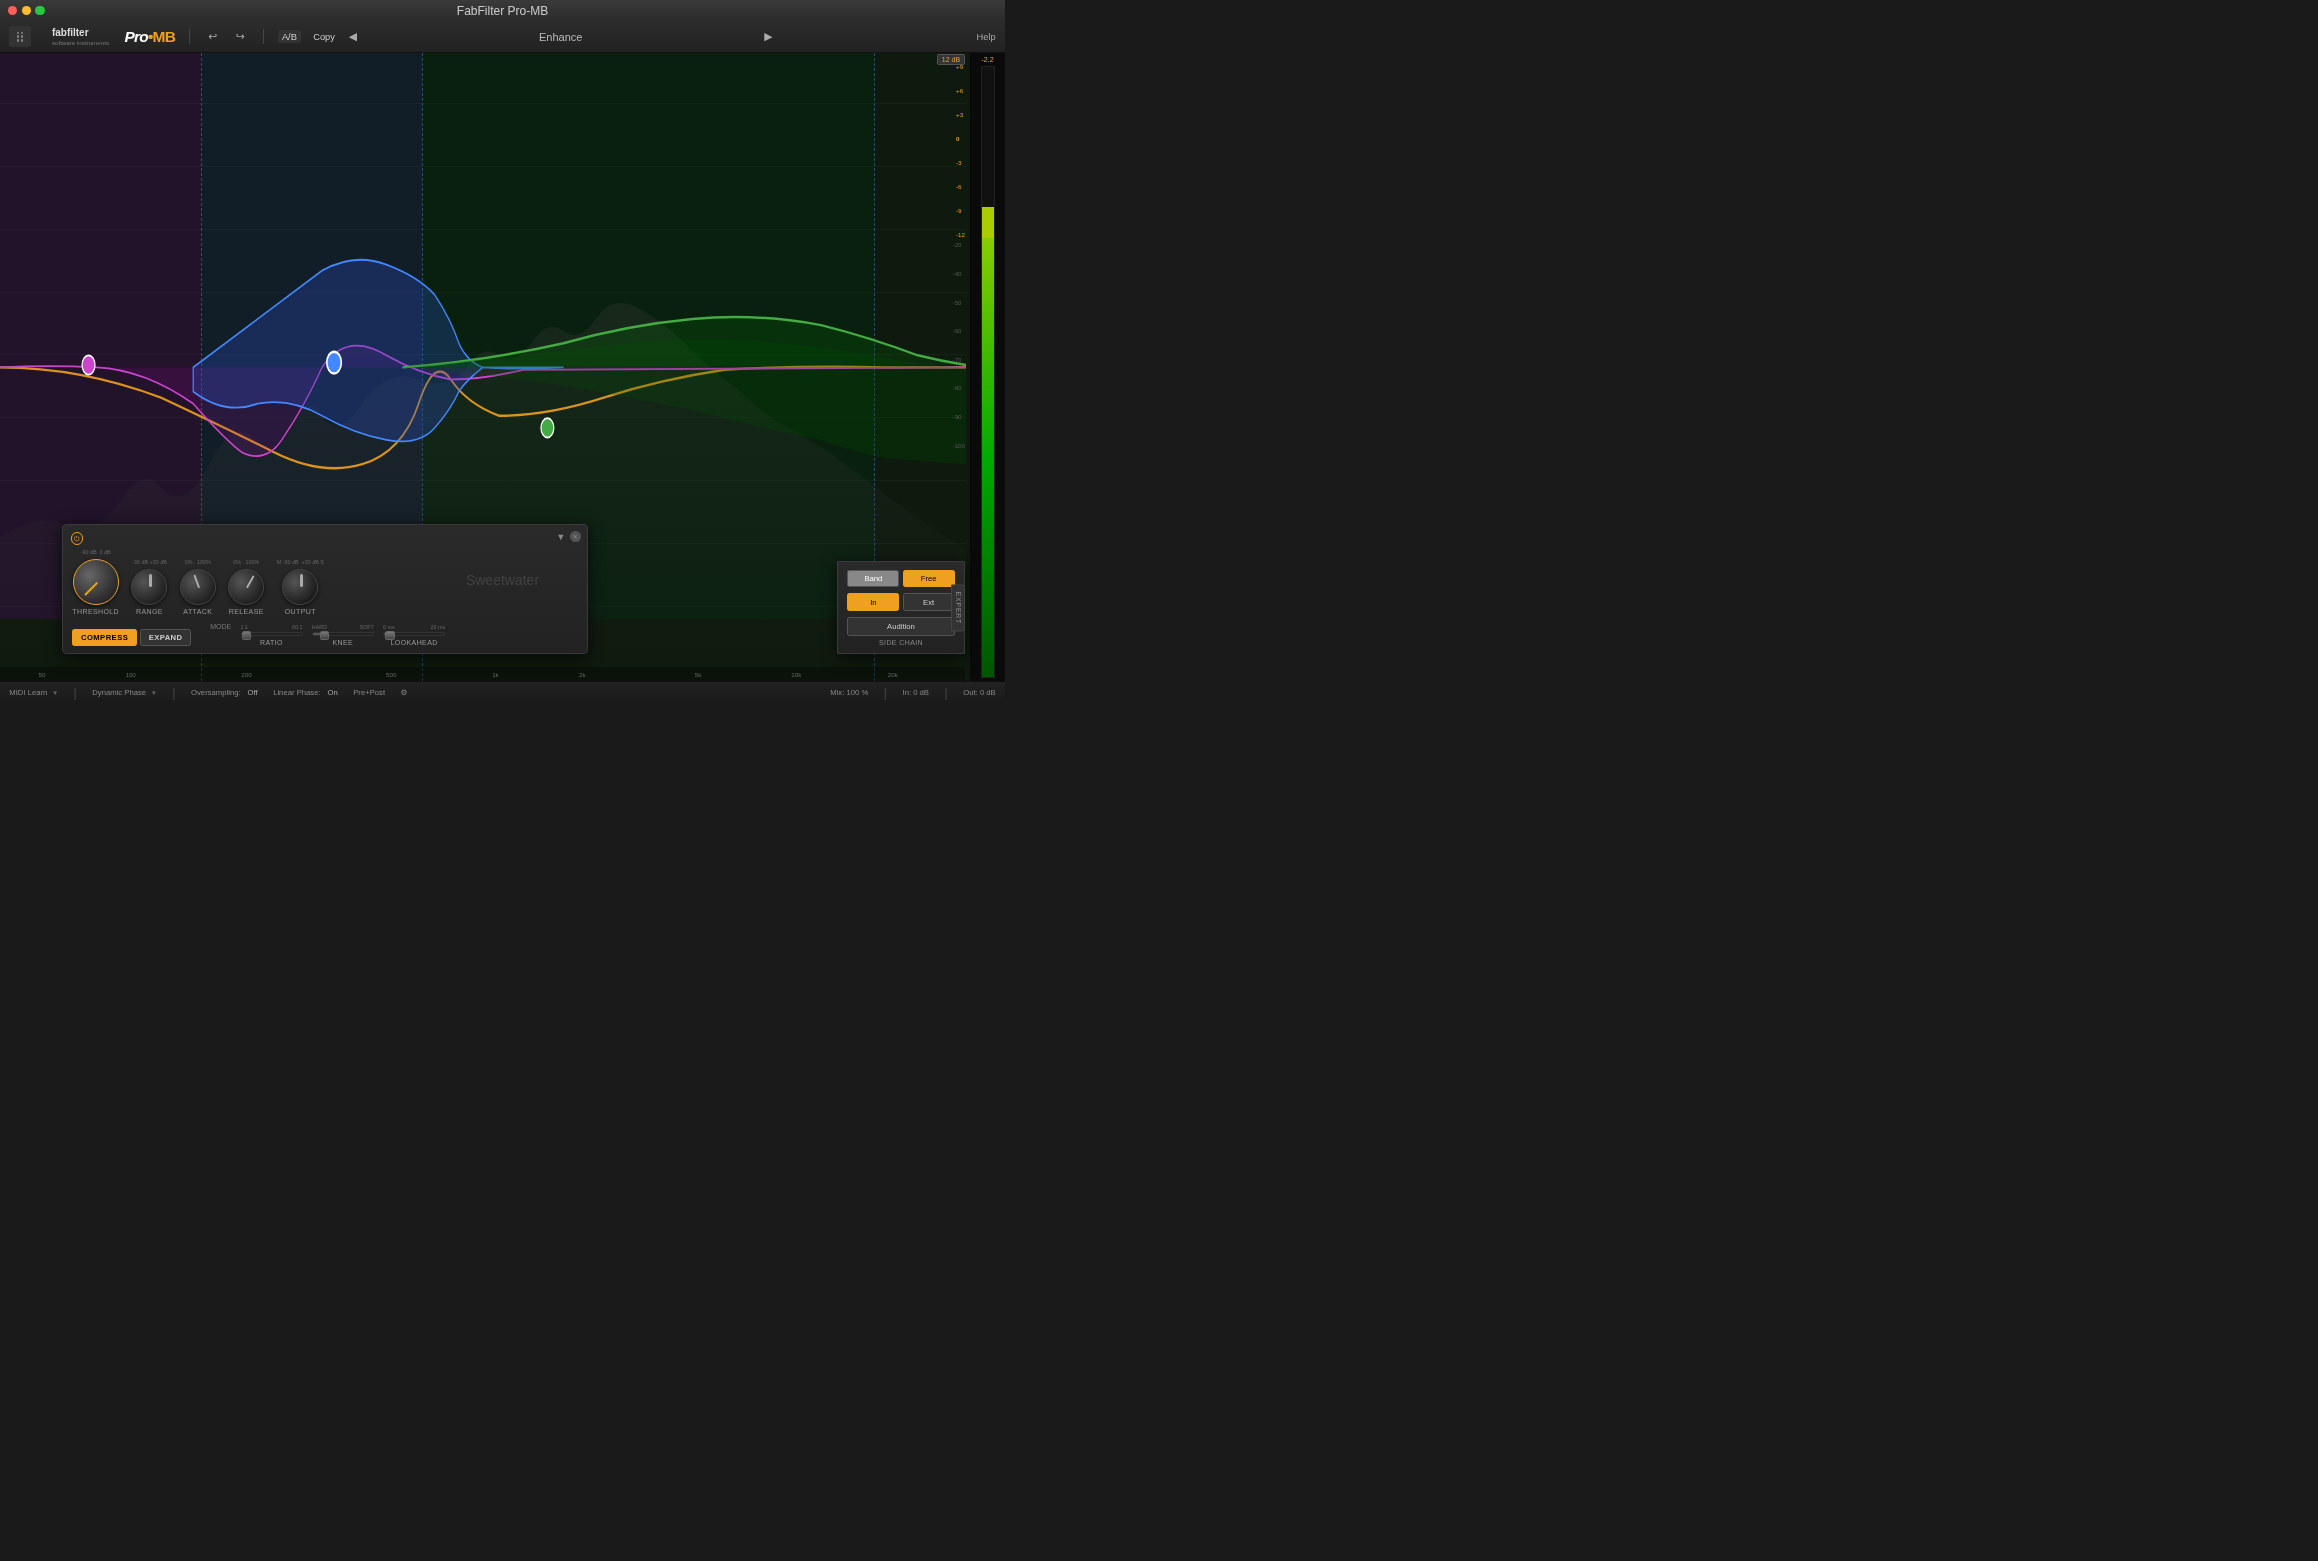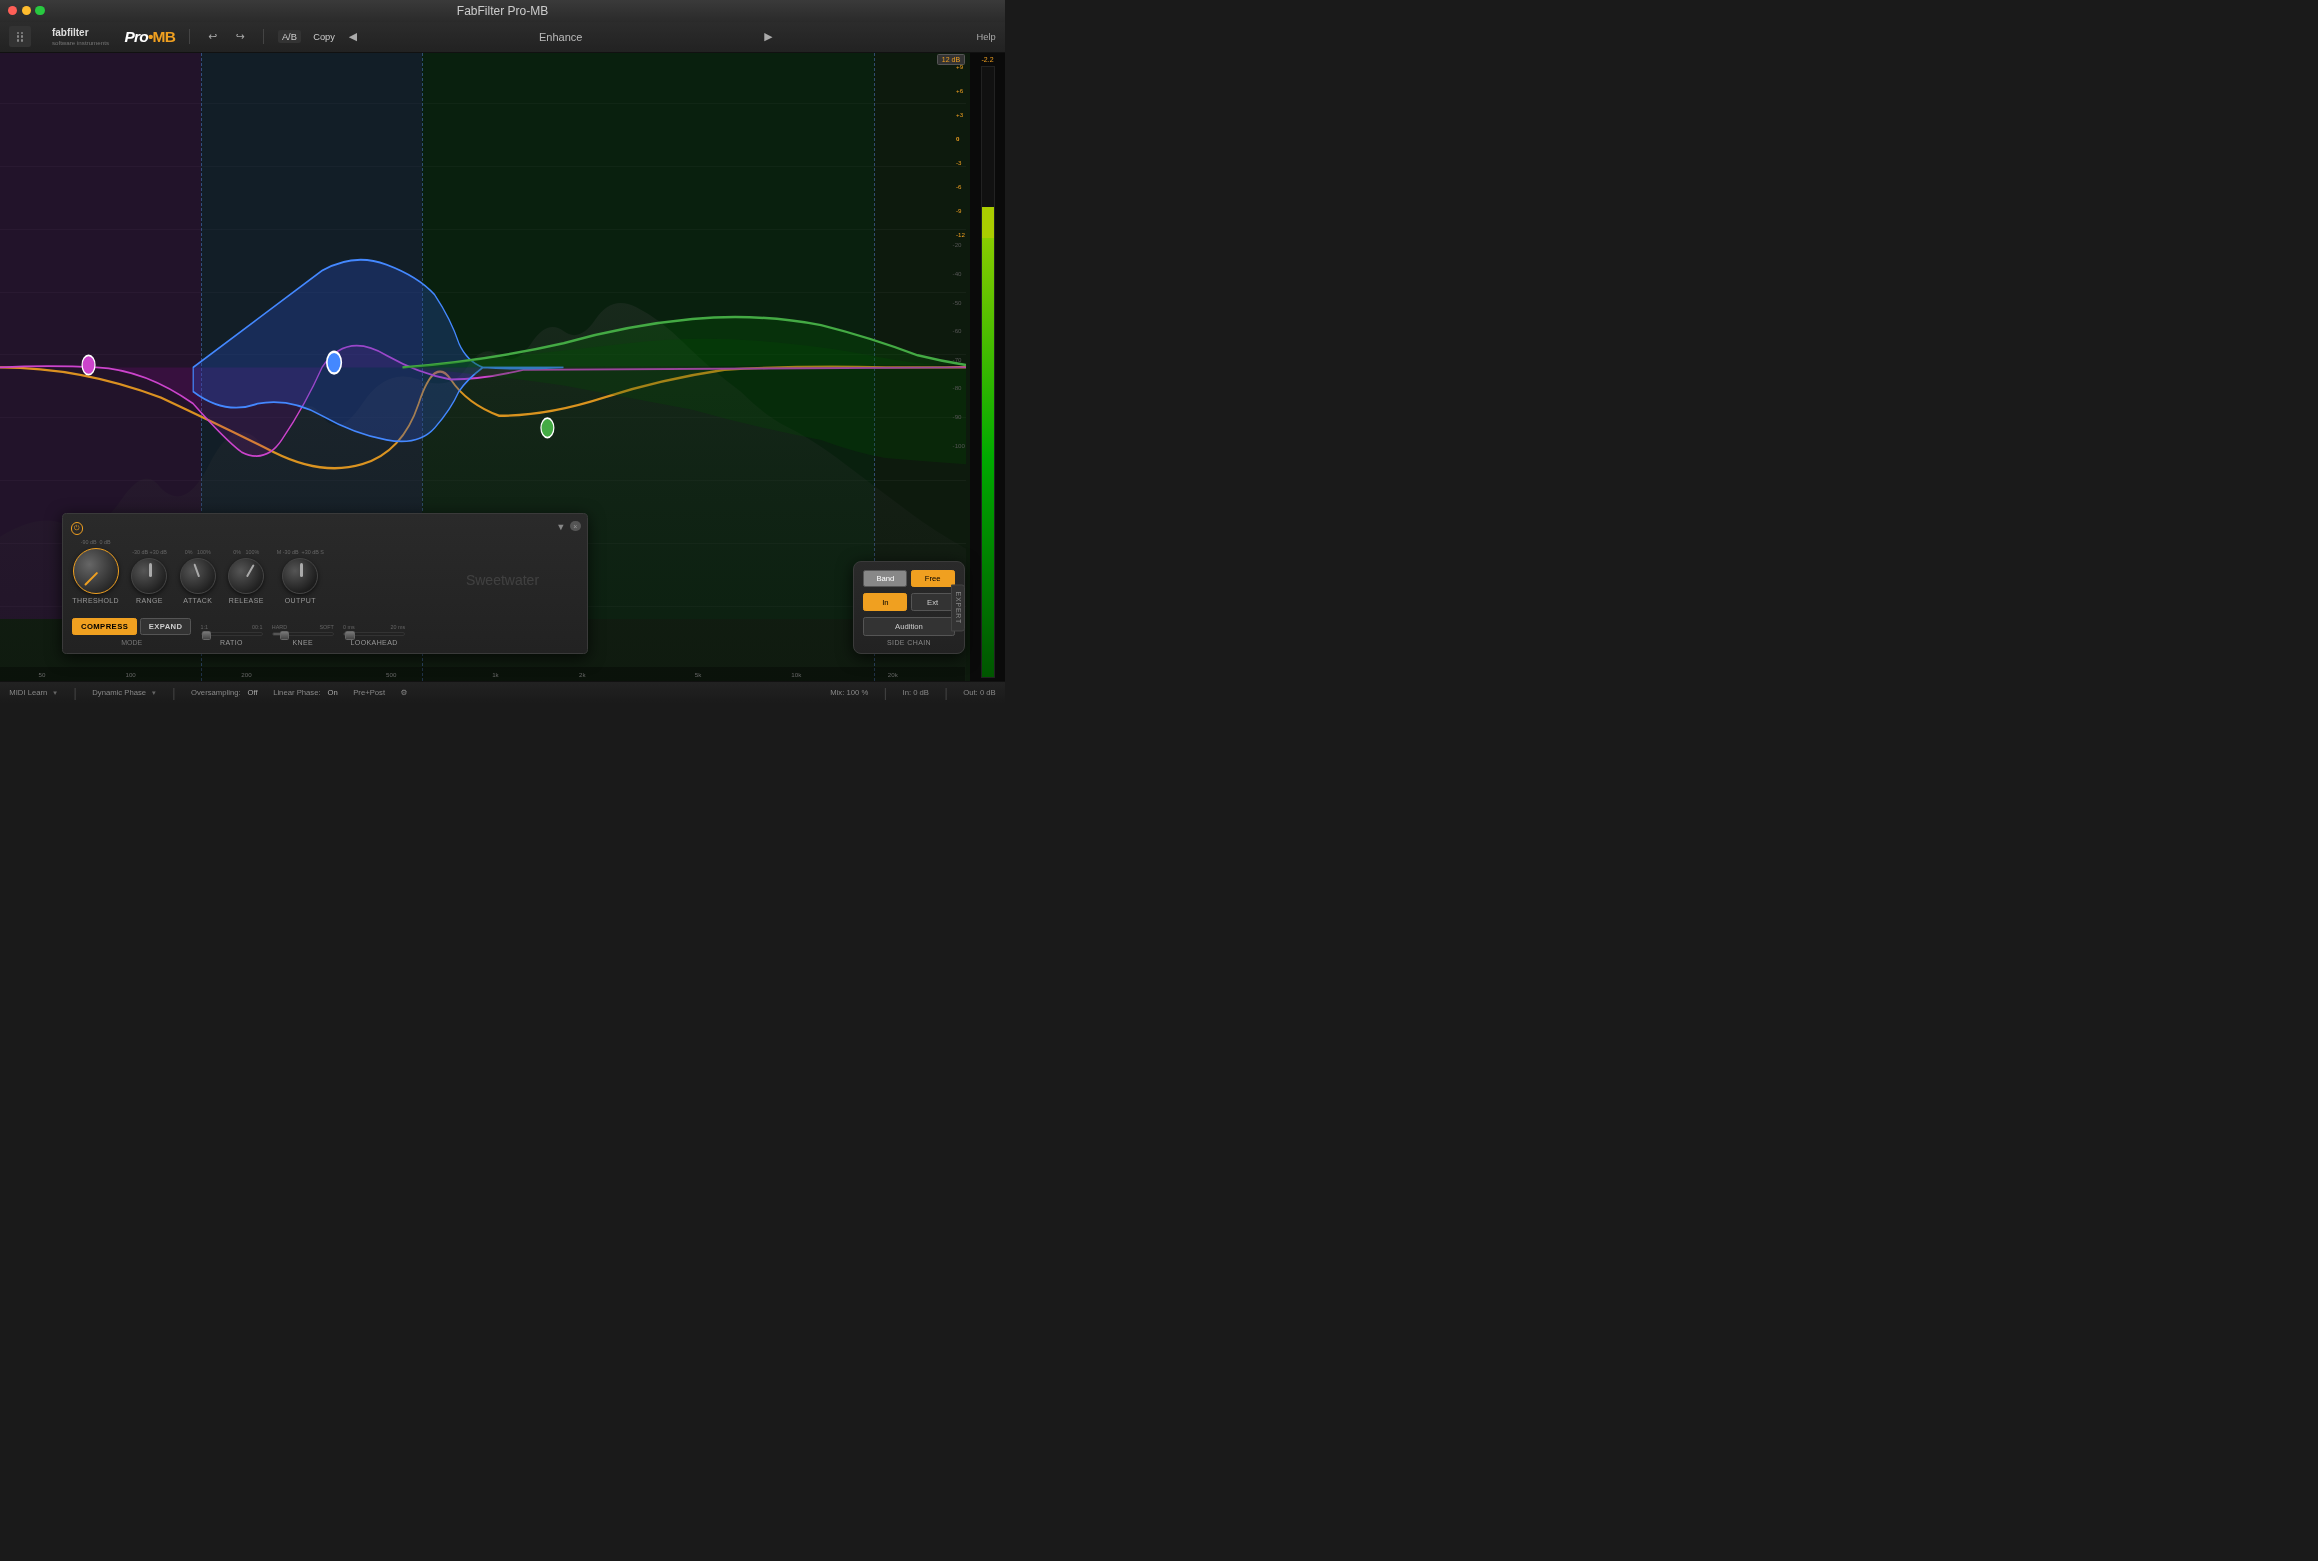--- a/index.html
+++ b/index.html
@@ -352,23 +352,23 @@
       border: 0.8px solid #666;
     }
 
     
     .sidechain-panel {
       position: absolute;
       bottom: 27px;
       right: 40px;
       background: linear-gradient(to bottom, #2a2a2a, #222);
       border: 0.8px solid #3a3a3a;
-      border-radius: 8px;
+      border-radius: 1px;
       padding: 7.7px 9.3px;
-      width: 112px;
+      width: 128px;
       box-shadow: 0 3.1px 15.5px rgba(0,0,0,0.7);
     }
 
     .sc-btn-row {
       display: flex;
       gap: 3.1px;
       margin-bottom: 6.2px;
     }
     .sc-btn {
       flex: 1;
@@ -685,21 +685,21 @@
           </div>
           <div class="knob knob-medium" style="background:radial-gradient(circle at 35% 35%, #555, #1e1e1e 70%, #111);">
             <div class="knob-indicator" style="transform:rotate(0deg);"></div>
           </div>
           <div class="knob-label">OUTPUT</div>
         </div>
       </div>
 
       <div style="display:flex;gap:9.3px;margin-top:6.2px;align-items:flex-end;">
 
-        <div style="display:flex;flex-direction:column;gap:1px;">
+        <div style="display:flex;flex-direction:row;gap:19px;">
           <div class="mode-row">
             <button class="mode-btn active">COMPRESS</button>
             <button class="mode-btn">EXPAND</button>
           </div>
           <div class="mode-label">MODE</div>
         </div>
 
         <div class="slider-group" style="width:62px;">
           <div class="slider-range-labels">
             <span>1:1</span>

